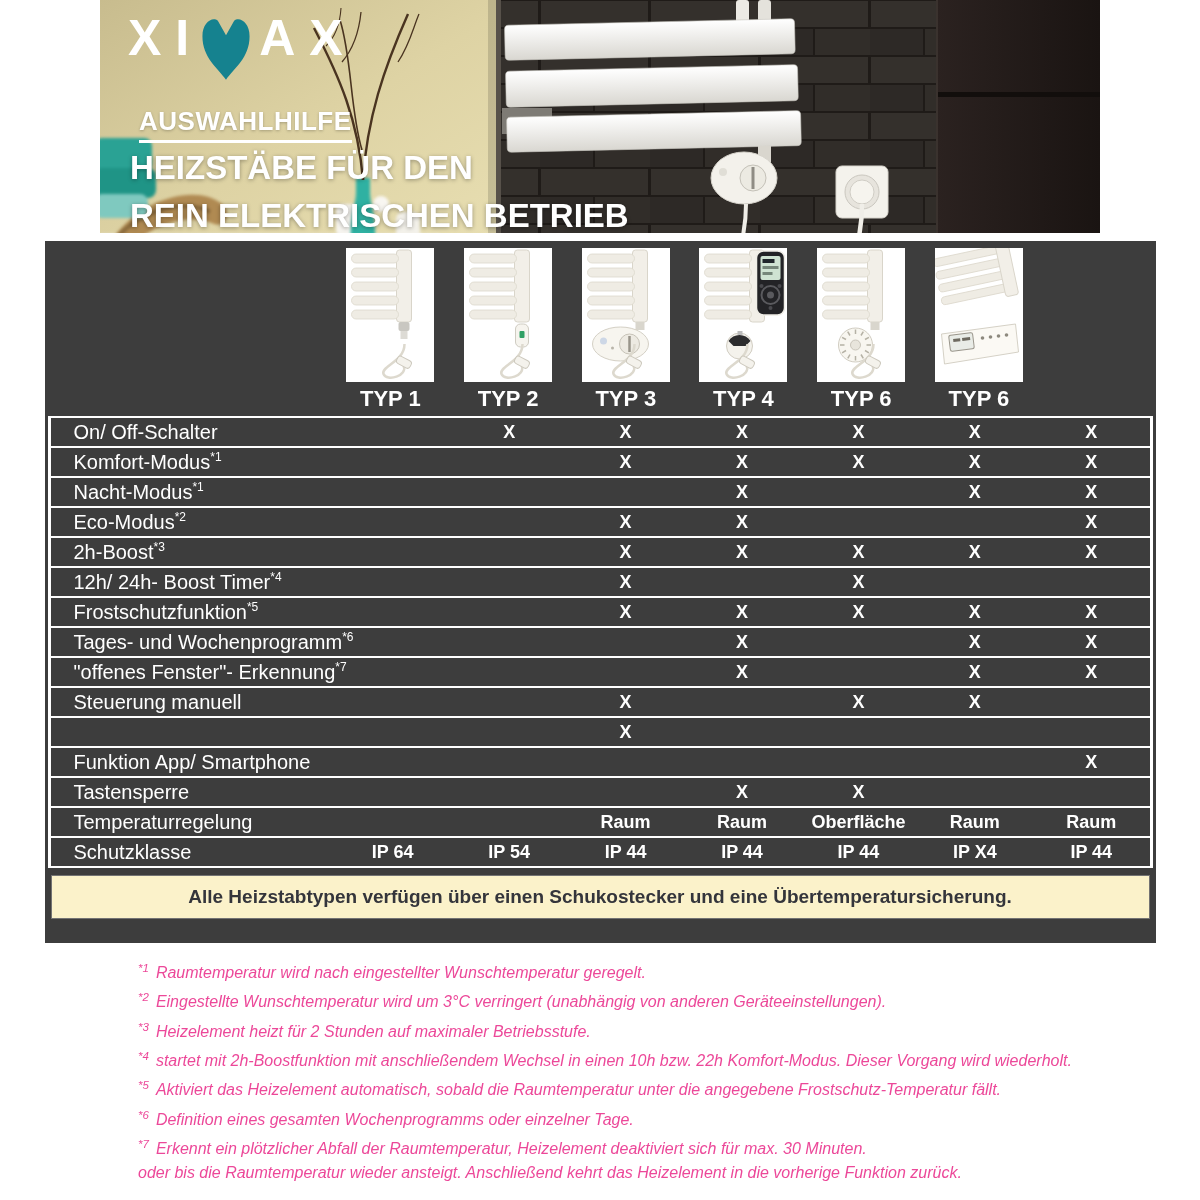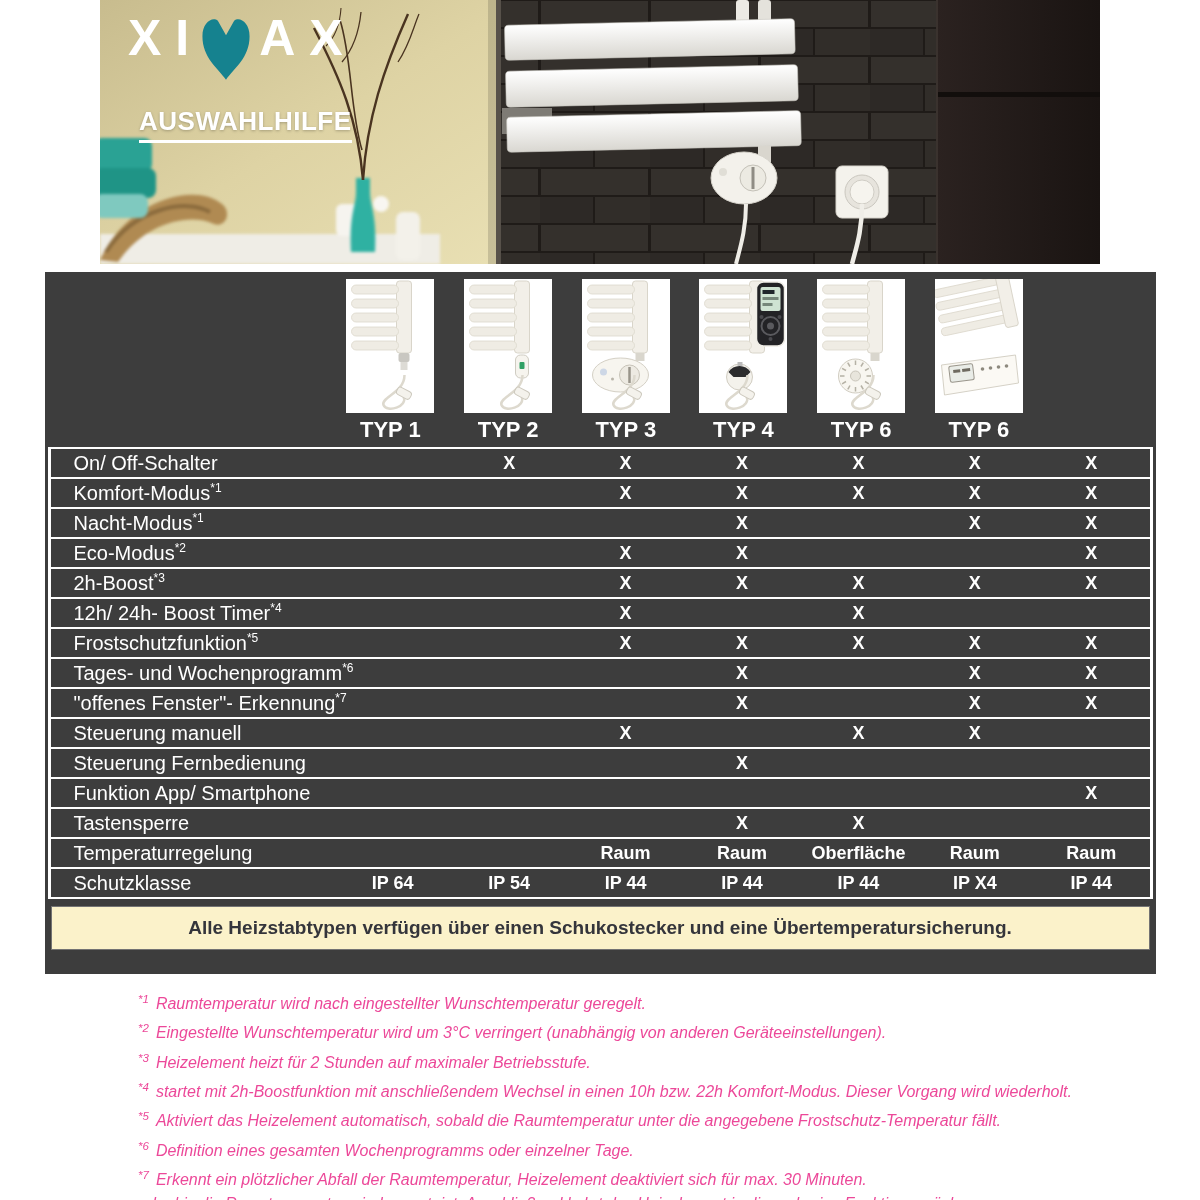--- a/index.html
+++ b/index.html
@@ -1,19 +1,19 @@
 <!DOCTYPE html>
 <html><head>
 <meta charset="utf-8">
 <style>
   html,body{margin:0;padding:0;background:#fff;}
   .page{width:1200px;height:1200px;position:relative;background:#fff;overflow:hidden;
         font-family:"Liberation Sans",sans-serif;}
   
-  .hero{position:relative;width:1000px;height:264px;margin:0 auto;overflow:hidden;background:#d8cd9d;}
+  .hero{position:relative;width:1000px;height:233px;margin:0 auto;overflow:hidden;background:#d8cd9d;}
   .hero-bg{position:absolute;left:0;top:0;width:1000px;height:264px;display:block;}
   .logo{position:absolute;left:28px;top:10px;display:flex;align-items:flex-start;
         color:#fff;font-size:50px;font-weight:700;letter-spacing:14px;line-height:1.15;}
   .logo .mark{width:58px;height:76px;margin:0 4px 0 -6px;display:block;}
   .kicker{position:absolute;left:39px;top:106px;color:#fff;font-size:26px;font-weight:700;
           letter-spacing:.5px;border-bottom:3px solid #fff;padding-bottom:3px;
           text-shadow:0 1px 3px rgba(0,0,0,.25);}
   .herotitle{position:absolute;left:30px;top:144px;color:#fff;font-size:33px;font-weight:700;
           line-height:48px;text-shadow:0 1px 4px rgba(0,0,0,.35);white-space:nowrap;}
   
@@ -120,20 +120,24 @@
     </svg>
 
     <div class="logo">
       <span>XI</span>
       <svg class="mark" viewBox="0 0 64 78" aria-hidden="true">
         <path d="M32,74 C23,61 6,50 6,26 C6,11 17,4 23,9 L32,25 L41,9 C47,4 58,11 58,26 C58,50 41,61 32,74 Z" fill="#15828f"></path>
       </svg>
       <span>AX</span>
     </div>
     <div class="kicker">AUSWAHLHILFE</div>
+    <div class="herotitle">
+      <div>HEIZSTÄBE FÜR DEN</div>
+      <div>REIN ELEKTRISCHEN BETRIEB</div>
+    </div>
   </div>
 
   <div class="panel">
     <div class="type-header" id="typeHeader">
       <div></div>
     <div class="type-cell">
           <div class="imgbox">
             <svg width="88" height="134" viewBox="0 0 87 134">
               <rect x="50" y="2" width="15" height="72" rx="3" fill="#f2efe8" stroke="#d9d5ca"></rect>
               <rect x="5" y="6" width="47" height="9" rx="4.5" fill="#efece4" stroke="#dcd8cc" stroke-width="0.8"></rect>
@@ -365,21 +369,20 @@
           <div class="rowlabel"><span>Steuerung manuell</span></div>
           <div class="cell"></div>
           <div class="cell"></div>
           <div class="cell">X</div>
           <div class="cell"></div>
           <div class="cell">X</div>
           <div class="cell">X</div>
           <div class="cell"></div>
         </div>
         <div class="frow">
-          <div class="rowlabel"><span>Steuerung Fernbedienung</span></div>
           <div class="cell"></div>
           <div class="cell"></div>
           <div class="cell"></div>
           <div class="cell">X</div>
           <div class="cell"></div>
           <div class="cell"></div>
           <div class="cell"></div>
         </div>
         <div class="frow">
           <div class="rowlabel"><span>Funktion App/ Smartphone</span></div>

